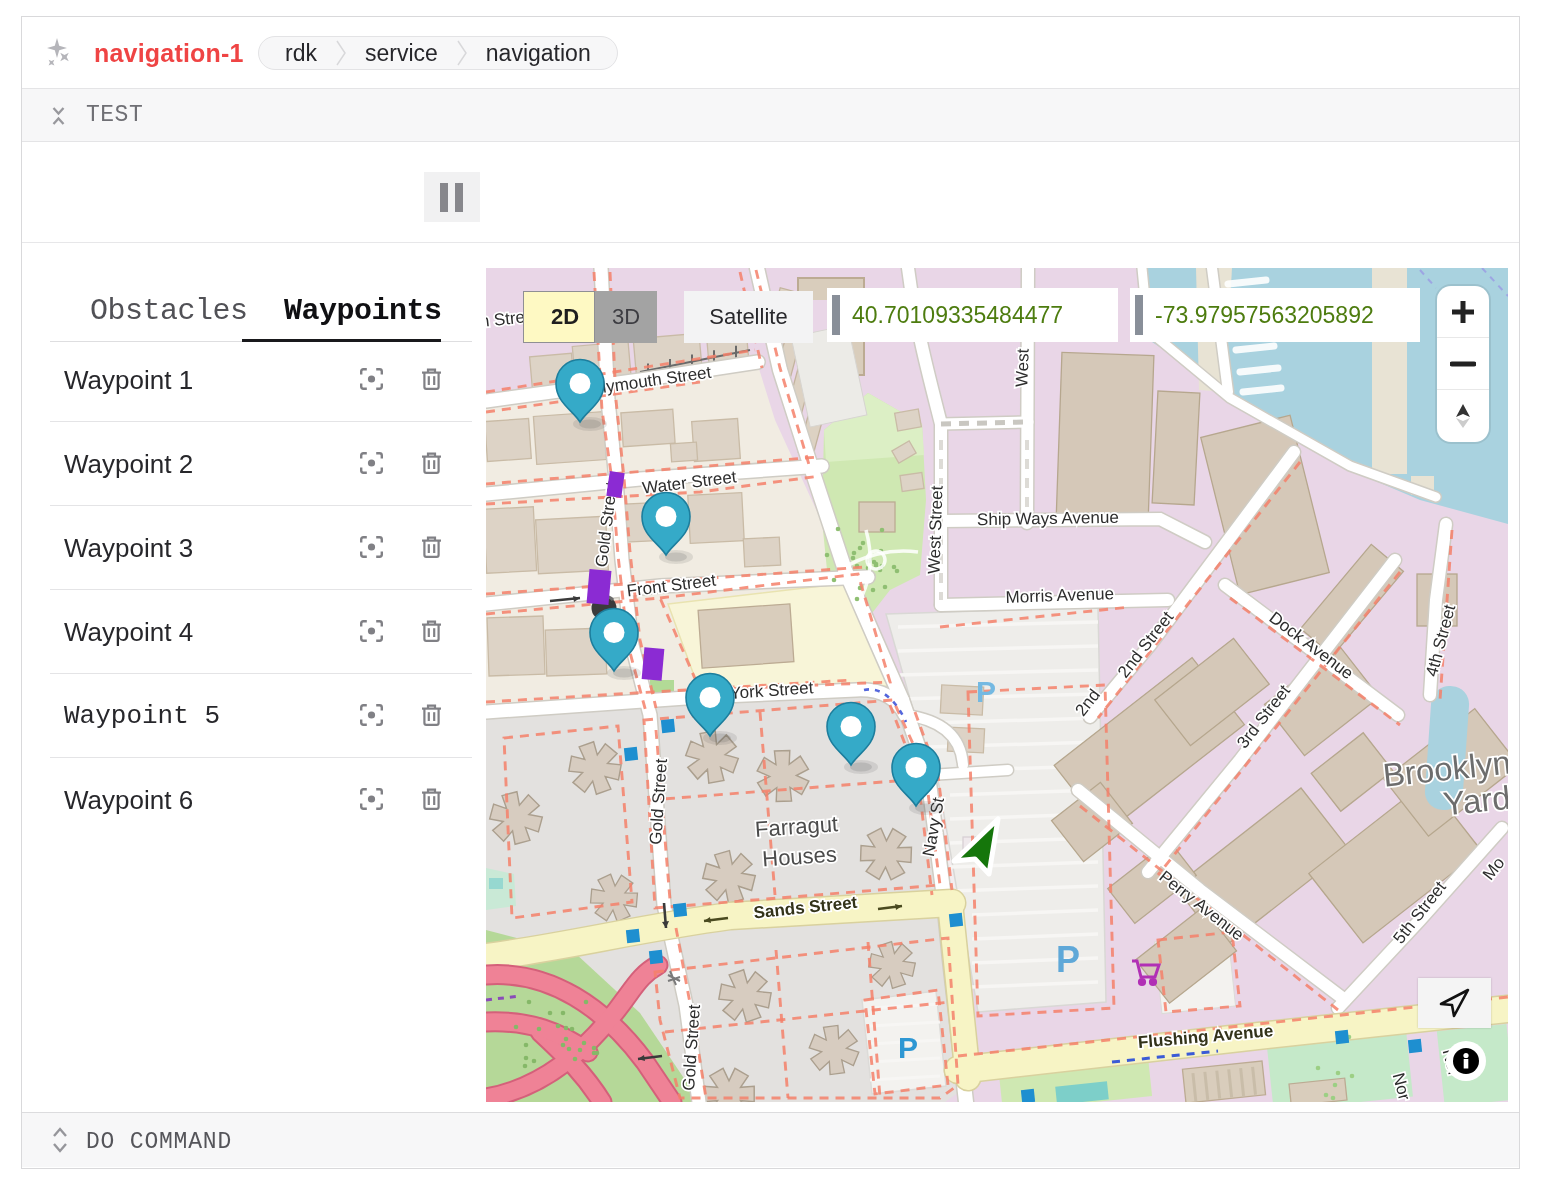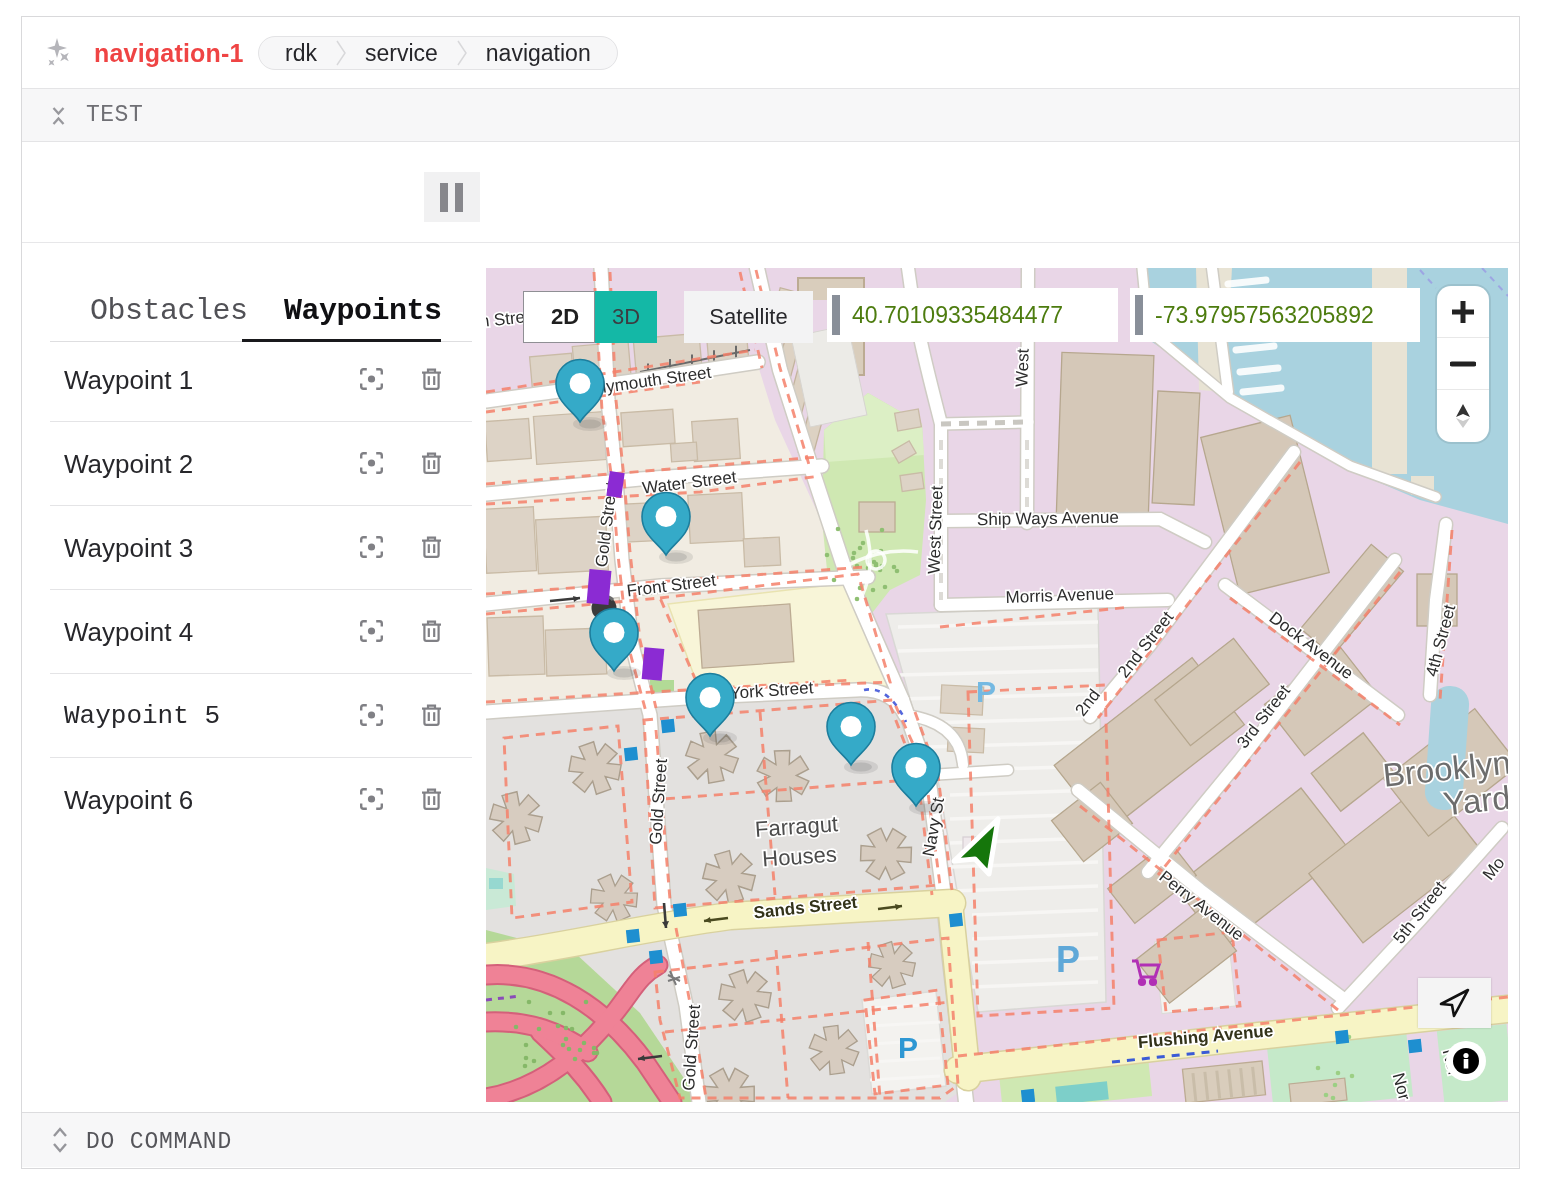--- a/index.html
+++ b/index.html
@@ -574,22 +574,22 @@
           <circle cx="0" cy="-38.5" r="10.5" fill="#ffffff"></circle>
         </g>
 <ellipse cx="926" cy="808" rx="17" ry="7" fill="#4a4a4a" opacity="0.13"></ellipse>
 <ellipse cx="926" cy="808" rx="11" ry="4.5" fill="#4a4a4a" opacity="0.16"></ellipse>
 <g transform="translate(916 806)">
           <path d="M0 0 C-7.5 -12 -24 -19.5 -24 -38.5 A24 24 0 1 1 24 -38.5 C24 -19.5 7.5 -12 0 0 Z" fill="#35aac8" stroke="#1d7e9d" stroke-width="1.6"></path>
           <circle cx="0" cy="-38.5" r="10.5" fill="#ffffff"></circle>
         </g>
 </svg>
     
-    <div class="mbtn" style="left:37px;top:23px;width:72px;background:#ffffff;border:1px solid #8f8f94;box-sizing:border-box;font-weight:bold;color:#1f1f1f;padding-left:12px;">2D</div>
-    <div class="mbtn" style="left:109px;top:23px;width:62px;background:#14b8a6;color:#3c3c41;text-align:right;">3D</div>
+    <div class="mbtn" style="left:37px;top:23px;width:72px;background:#fef9c3;border:1px solid #8f8f94;box-sizing:border-box;font-weight:bold;color:#1f1f1f;padding-left:12px;">2D</div>
+    <div class="mbtn" style="left:109px;top:23px;width:62px;background:#a3a3a3;color:#3c3c41;text-align:right;">3D</div>
     <div class="mbtn" style="left:198px;top:23px;width:129px;background:#f3f3f4;color:#28282c;">Satellite</div>
     <div class="minput" style="left:341px;top:20px;width:291px;">
         <div class="ibar"></div>
         <div class="itxt">40.70109335484477</div>
       </div>
     <div class="minput" style="left:644px;top:20px;width:290px;">
         <div class="ibar"></div>
         <div class="itxt">-73.97957563205892</div>
       </div>
     <div class="zoomctl">

